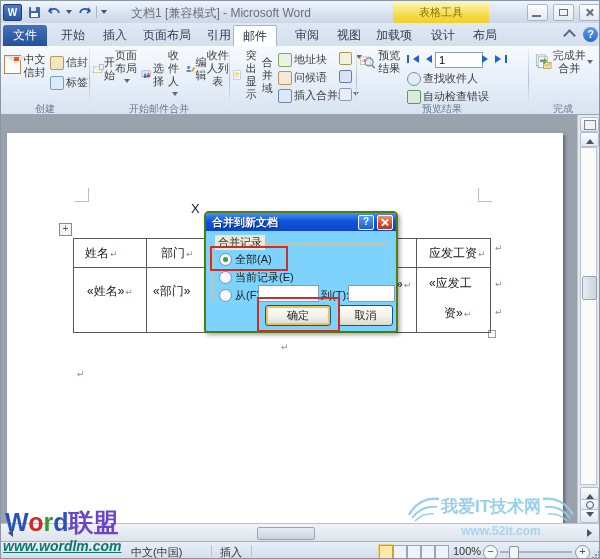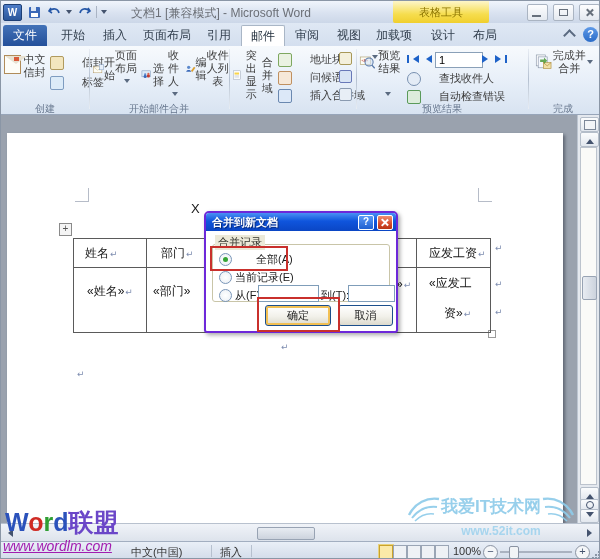--- a/index.html
+++ b/index.html
@@ -32,21 +32,21 @@
   .help-circle{width:15px;height:15px;border-radius:50%;background:linear-gradient(#5e9ae8,#2b6cc8);color:#fff;
                font-size:11px;font-weight:bold;text-align:center;line-height:15px;}
   .chev-up{width:7px;height:7px;border-left:2px solid #5a6a80;border-top:2px solid #5a6a80;transform:rotate(45deg);}
   
   .ribbon{left:0;top:45px;width:100%;height:69px;background:linear-gradient(#f7fafd,#e6eef8 55%,#d8e3f1);
           border-bottom:1px solid #97a5b9;box-sizing:border-box;}
   .gdiv{position:absolute;top:3px;width:1px;height:60px;background:linear-gradient(#e8edf4,#b4c0d0 50%,#e8edf4);}
   .grplabel{position:absolute;top:56px;font-size:10px;color:#68788f;text-align:center;}
   .rbtn{position:absolute;display:flex;flex-direction:row;align-items:center;font-size:11px;line-height:13px;
         color:#3c3c3c;text-align:center;cursor:default;}
-  .rsm{position:absolute;display:flex;align-items:center;gap:18px;font-size:11px;color:#3c3c3c;white-space:nowrap;}
+  .rsm{position:absolute;display:flex;align-items:center;gap:2px;font-size:11px;color:#3c3c3c;white-space:nowrap;}
   .tri-d{width:0;height:0;border:3px solid transparent;border-top:4px solid #5a6a80;margin-top:2px;}
   .tri-d-in{display:inline-block;width:0;height:0;border:3px solid transparent;border-top:4px solid #5a6a80;
             vertical-align:middle;margin-left:2px;}
   .mini-ic{width:12px;height:12px;border-radius:2px;flex:none;}
   .nav-btn{position:absolute;top:6px;width:12px;height:14px;display:flex;align-items:center;justify-content:center;}
   .tri-l{width:0;height:0;border:4px solid transparent;border-right:6px solid #1e62c8;}
   .tri-r{width:0;height:0;border:4px solid transparent;border-left:6px solid #1e62c8;}
   .bar-v{width:2px;height:8px;background:#1e62c8;}
   .rec-input{position:absolute;top:6px;width:40px;height:14px;border:1px solid #8aa0b8;font-size:11px;padding:0 3px;
              font-family:inherit;}
@@ -57,22 +57,22 @@
   .cornermark{position:absolute;width:13px;height:13px;}
   .cm-l{border-right:1px solid #b6bcc8;border-bottom:1px solid #b6bcc8;}
   .cm-r{border-left:1px solid #b6bcc8;border-bottom:1px solid #b6bcc8;}
   .tline{position:absolute;background:#5a5a5a;}
   .cellt{position:absolute;font-size:12px;color:#171717;white-space:nowrap;}
   .pil{position:absolute;font-size:9px;color:#7e8db0;}
   .tbl-handle{position:absolute;width:11px;height:11px;border:1px solid #8a8a8a;background:#f4f4f4;
               color:#555;font-size:10px;line-height:9px;text-align:center;}
   .tbl-resize{position:absolute;width:6px;height:6px;border:1px solid #9a9a9a;background:#fff;}
   
-  .xp-dialog{position:absolute;left:203px;top:96px;width:190px;height:118px;background:#ffffff;
-             border:2px solid #6d28d9;border-radius:5px 5px 3px 3px;box-shadow:2px 2px 4px rgba(0,0,0,.35);z-index:40;}
+  .xp-dialog{position:absolute;left:203px;top:96px;width:190px;height:118px;background:#7dd3fc;
+             border:2px solid #4d7c0f;border-radius:5px 5px 3px 3px;box-shadow:2px 2px 4px rgba(0,0,0,.35);z-index:40;}
   .xp-title{position:absolute;left:0;top:0;right:0;height:18px;border-radius:3px 3px 0 0;
             background:linear-gradient(#4a90f4,#0f55dd 45%,#0a46c4);display:flex;align-items:center;}
   .xp-title-text{color:#fff;font-size:11px;font-weight:bold;padding-left:6px;flex:1;
                  text-shadow:1px 1px 1px rgba(0,0,20,.5);}
   .xp-tbtn{width:14px;height:13px;border:1px solid #fff;border-radius:2px;margin-right:3px;color:#fff;
            font-size:10px;font-weight:bold;text-align:center;line-height:12px;flex:none;}
   .xp-help{background:linear-gradient(#5a9af8,#1e5fd0);}
   .xp-close{background:linear-gradient(#f09072,#d6492a 60%,#b83415);position:relative;}
   .xp-close:before,.xp-close:after{content:"";position:absolute;left:6px;top:2px;width:1.5px;height:9px;background:#fff;}
   .xp-close:before{transform:rotate(45deg);} .xp-close:after{transform:rotate(-45deg);}
@@ -111,21 +111,21 @@
   .sb-sep{position:absolute;top:3px;width:1px;height:12px;background:#b6c0ce;}
   .viewbtn{position:absolute;top:3px;width:12px;height:12px;border:1px solid #9aa5b5;background:#eef1f5;}
   .viewbtn.sel{background:#fbe9a8;border-color:#caa22c;box-shadow:0 0 0 1px #e8d27c;}
   .zoom-circle{position:absolute;top:3px;width:13px;height:13px;border:1px solid #8a93a2;border-radius:50%;
                background:#f4f6f8;text-align:center;line-height:11px;font-size:11px;color:#44536e;}
   .zoom-track{position:absolute;top:9px;width:72px;height:2px;background:#aab2c0;}
   .zoom-thumb{position:absolute;top:4px;width:8px;height:11px;background:#f2f4f6;border:1px solid #8a93a2;border-radius:2px;}
   
   .wm{pointer-events:none;z-index:60;}
   .wm-wordlm{left:4px;top:505px;font-size:25px;font-weight:bold;letter-spacing:0px;white-space:nowrap;}
-  .wm-url{left:2px;top:537px;font-size:14px;font-weight:normal;font-style:italic;color:#a21caf;
+  .wm-url{left:2px;top:537px;font-size:14px;font-weight:bold;font-style:italic;color:#0f766e;
           text-decoration:underline;white-space:nowrap;}
   .wm-it{left:388px;top:494px;width:204px;display:flex;align-items:flex-start;justify-content:center;opacity:.92;}
   .wm-it-text{font-size:17px;font-weight:bold;color:#8fccea;white-space:nowrap;}
   .wm-it-url{left:440px;top:523px;width:120px;text-align:center;font-size:12px;font-weight:bold;color:#a7d5ee;}
   .ic-env{width:24px;height:17px;background:#fdfdf8;border:1px solid #b08c5a;position:relative;}
   .ic-env:before{content:"";position:absolute;left:0;top:0;border-left:11px solid transparent;
                  border-right:11px solid transparent;border-top:8px solid #e8e2d2;margin-left:0;}
   .ic-env:after{content:"";position:absolute;right:1px;top:1px;width:5px;height:4px;background:#d85a3a;}
   .grip{position:absolute;width:9px;height:9px;
         background:radial-gradient(circle 1px at 2px 8px,#8a95a5 99%,transparent),
@@ -168,21 +168,21 @@
       <div class="winbtn wb-cls"></div>
     </div>
   </div>
 
   <div class="abs tabrow">
     <div class="tab tab-file" style="left:2px;width:44px;">文件</div>
     <div class="tab" style="left:54px;width:36px;">开始</div>
     <div class="tab" style="left:96px;width:36px;">插入</div>
     <div class="tab" style="left:138px;width:56px;">页面布局</div>
     <div class="tab" style="left:200px;width:36px;">引用</div>
-    <div class="tab tab-active" style="left:240px;width:42px;">邮件</div>
+    <div class="tab tab-active" style="left:232px;width:42px;">邮件</div>
     <div class="tab" style="left:288px;width:36px;">审阅</div>
     <div class="tab" style="left:330px;width:36px;">视图</div>
     <div class="tab" style="left:370px;width:46px;">加载项</div>
     <div class="tab" style="left:424px;width:36px;">设计</div>
     <div class="tab" style="left:466px;width:36px;">布局</div>
     <div class="abs" style="left:564px;top:8px;">
         <div class="chev-up"></div>
       </div>
     <div class="abs help-circle" style="left:582px;top:4px;">?</div>
   </div>
@@ -360,21 +360,21 @@
         <span class="xp-title-text">合并到新文档</span>
         <span class="xp-tbtn xp-help">?</span>
         <span class="xp-tbtn xp-close"></span>
       </div>
       <span class="xp-grouplabel">合并记录</span>
       <div class="xp-group"></div>
 
       <div class="radio" style="left:13px;top:40px;">
           <div class="radio-dot"></div>
         </div>
-      <span class="xp-radio-label" style="left:29px;top:39px;margin-left:21px;">全部(A)</span>
+      <span class="xp-radio-label" style="left:29px;top:39px;">全部(A)</span>
 
       <div class="radio" style="left:13px;top:58px;"></div>
       <span class="xp-radio-label" style="left:29px;top:57px;">当前记录(E)</span>
 
       <div class="radio" style="left:13px;top:76px;"></div>
       <span class="xp-radio-label" style="left:29px;top:75px;">从(F):</span>
       <input class="xp-input" style="left: 52px; top: 72px; width: 55px;" value="">
       <span class="xp-radio-label" style="left:115px;top:75px;">到(T):</span>
       <input class="xp-input" style="left: 142px; top: 72px; width: 41px;" value="">
 

